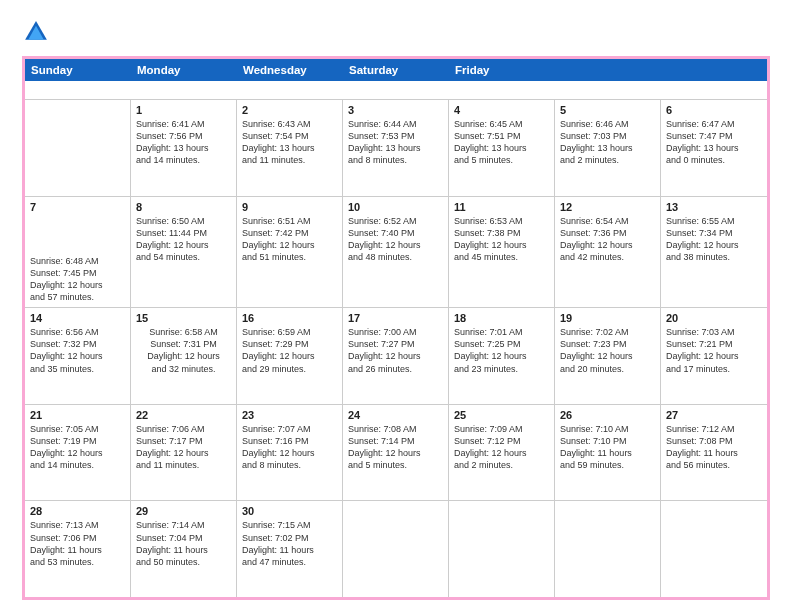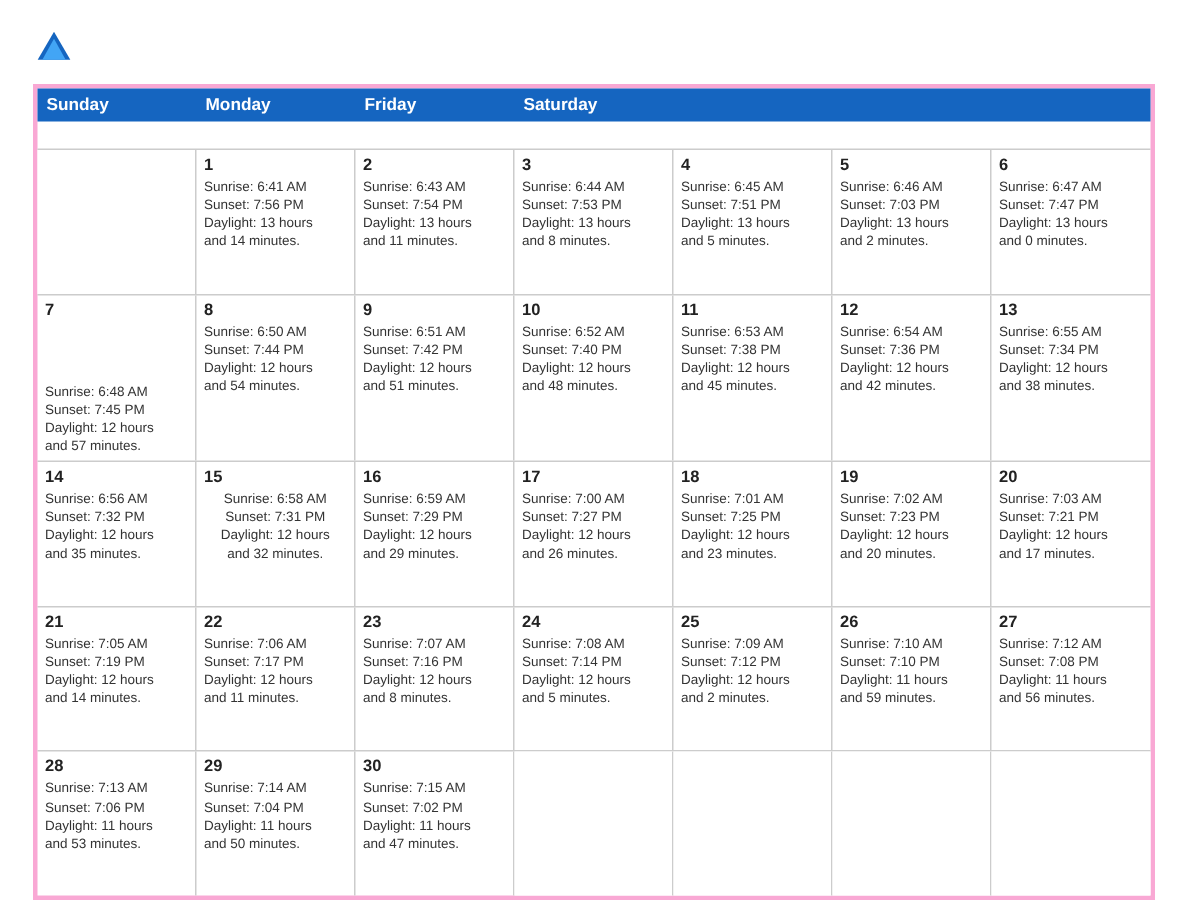--- a/index.html
+++ b/index.html
@@ -130,22 +130,23 @@
     <div class="title-block">
       <div class="month-title"></div>
       <div class="location"></div>
     </div>
   </div>
 
   <div class="calendar">
     <div class="cal-header" id="cal-header">
         <div class="cal-header-cell">Sunday</div>
         <div class="cal-header-cell">Monday</div>
+        <div class="cal-header-cell">Wednesday</div>
+        <div class="cal-header-cell">Saturday</div>
         <div class="cal-header-cell">Friday</div>
-        <div class="cal-header-cell">Saturday</div>
       </div>
     <div class="cal-body" id="cal-body">
         <div class="cal-row">
           <div class="cal-cell empty-cell"></div>
           <div class="cal-cell">
             <div class="day-number">1</div>
             <div class="day-info" style="white-space: pre-line;">Sunrise: 6:41 AM
 Sunset: 7:56 PM
 Daylight: 13 hours
 and 14 minutes.</div>
@@ -190,21 +191,21 @@
           <div class="cal-cell">
             <div class="day-number">7</div>
             <div class="day-info" style="white-space: pre-line; margin-top: 40px;">Sunrise: 6:48 AM
 Sunset: 7:45 PM
 Daylight: 12 hours
 and 57 minutes.</div>
           </div>
           <div class="cal-cell">
             <div class="day-number">8</div>
             <div class="day-info" style="white-space: pre-line;">Sunrise: 6:50 AM
-Sunset: 7:44 PM
+Sunset: 11:44 PM
 Daylight: 12 hours
 and 54 minutes.</div>
           </div>
           <div class="cal-cell">
             <div class="day-number">9</div>
             <div class="day-info" style="white-space: pre-line;">Sunrise: 6:51 AM
 Sunset: 7:42 PM
 Daylight: 12 hours
 and 51 minutes.</div>
           </div>

